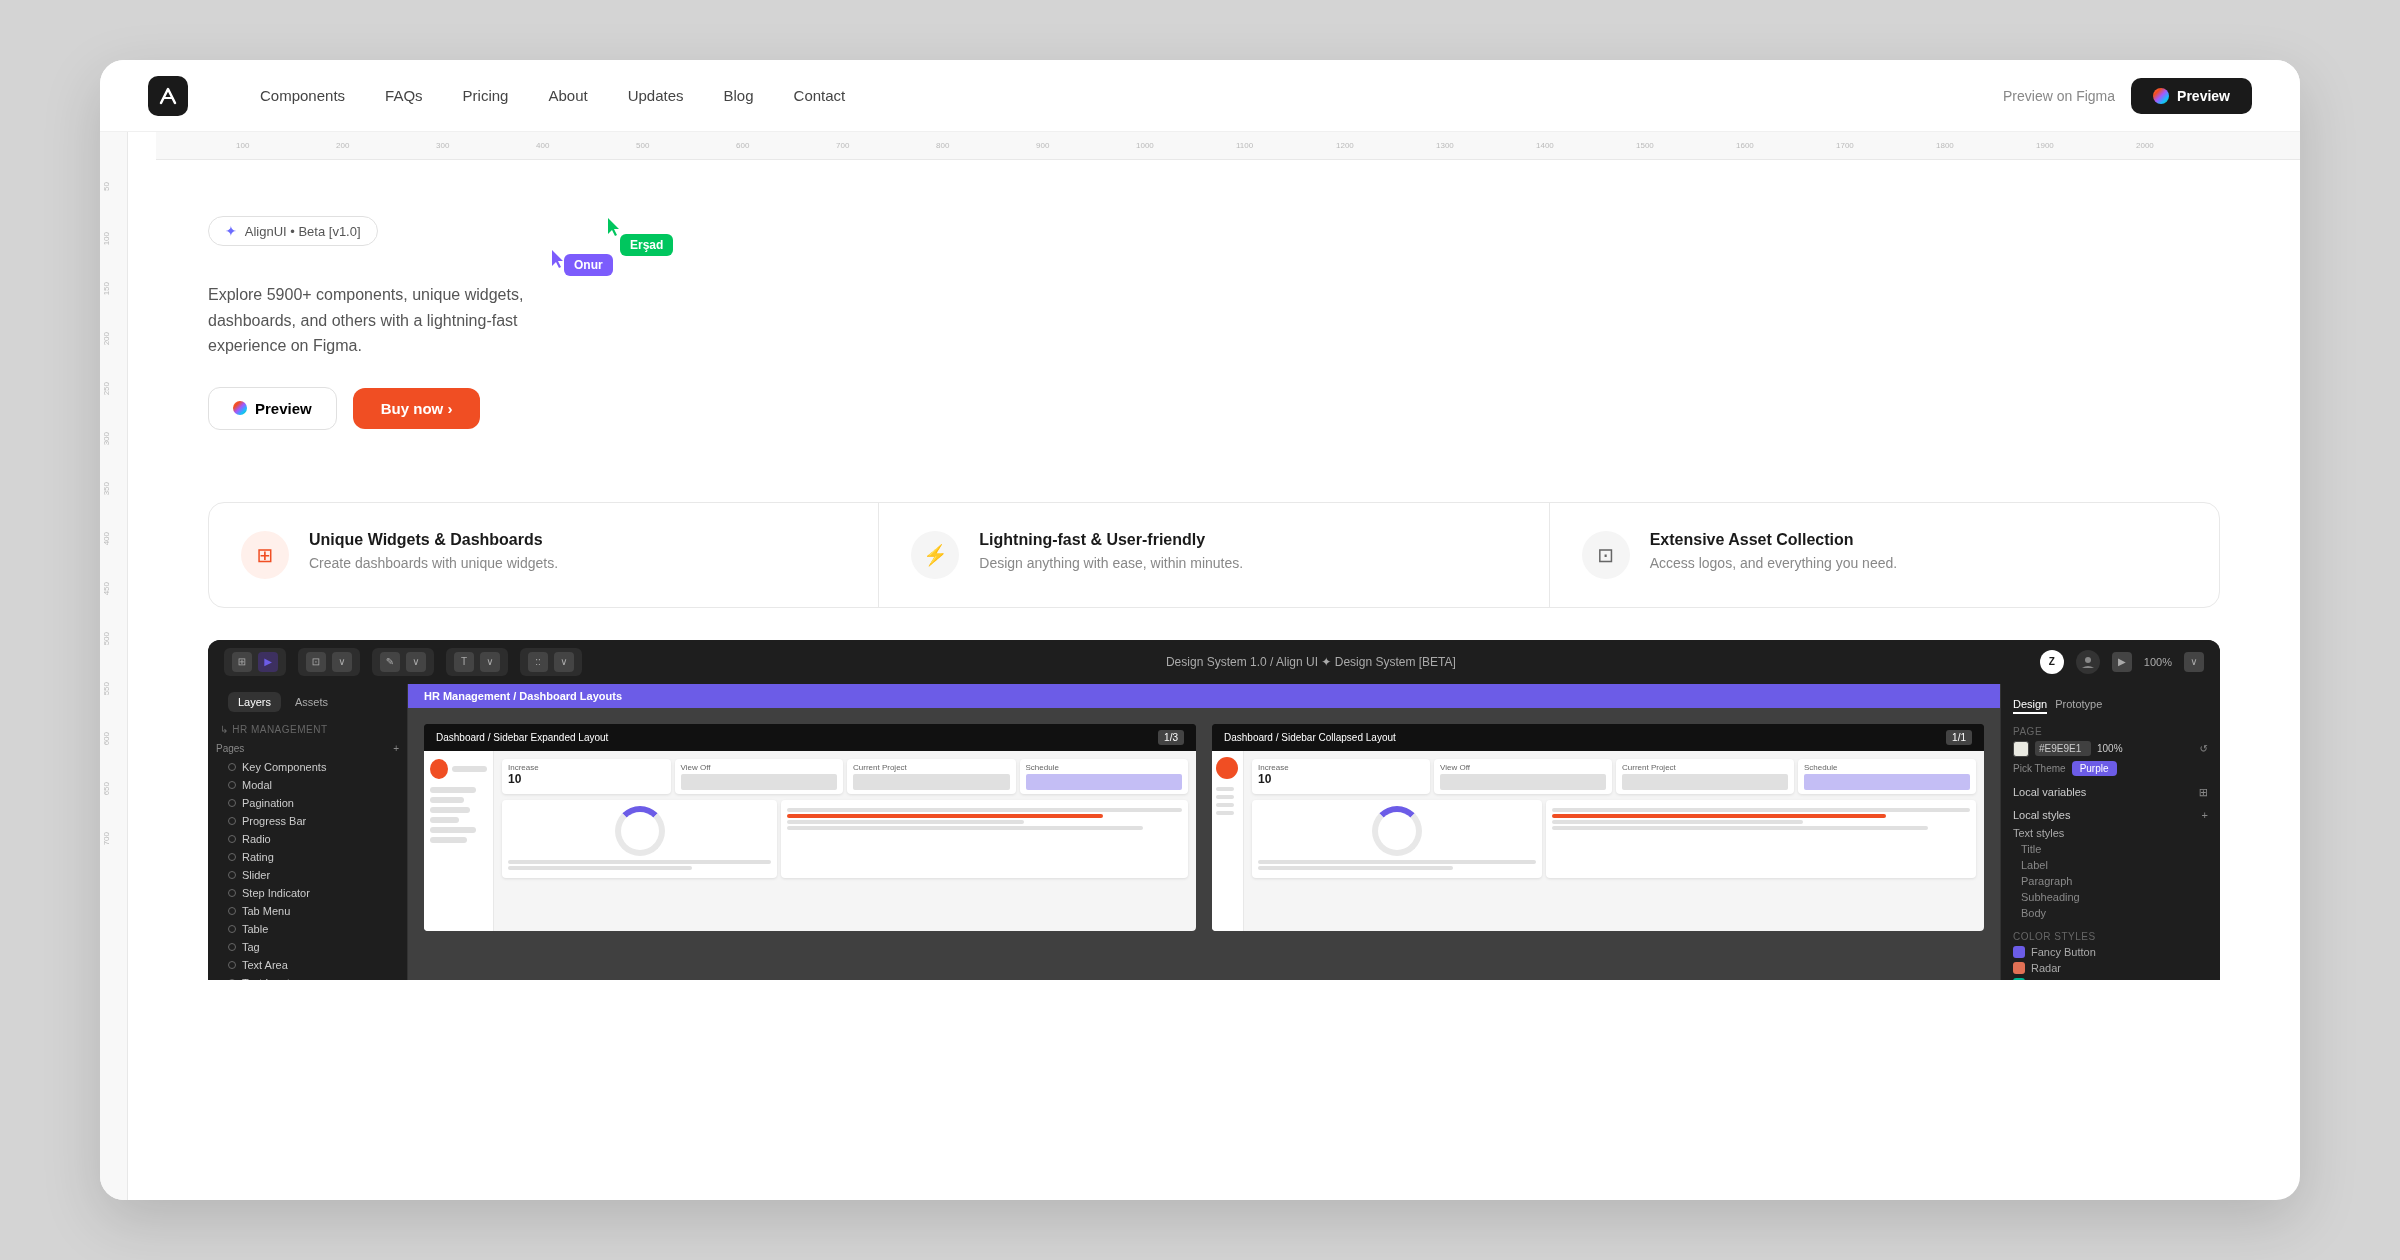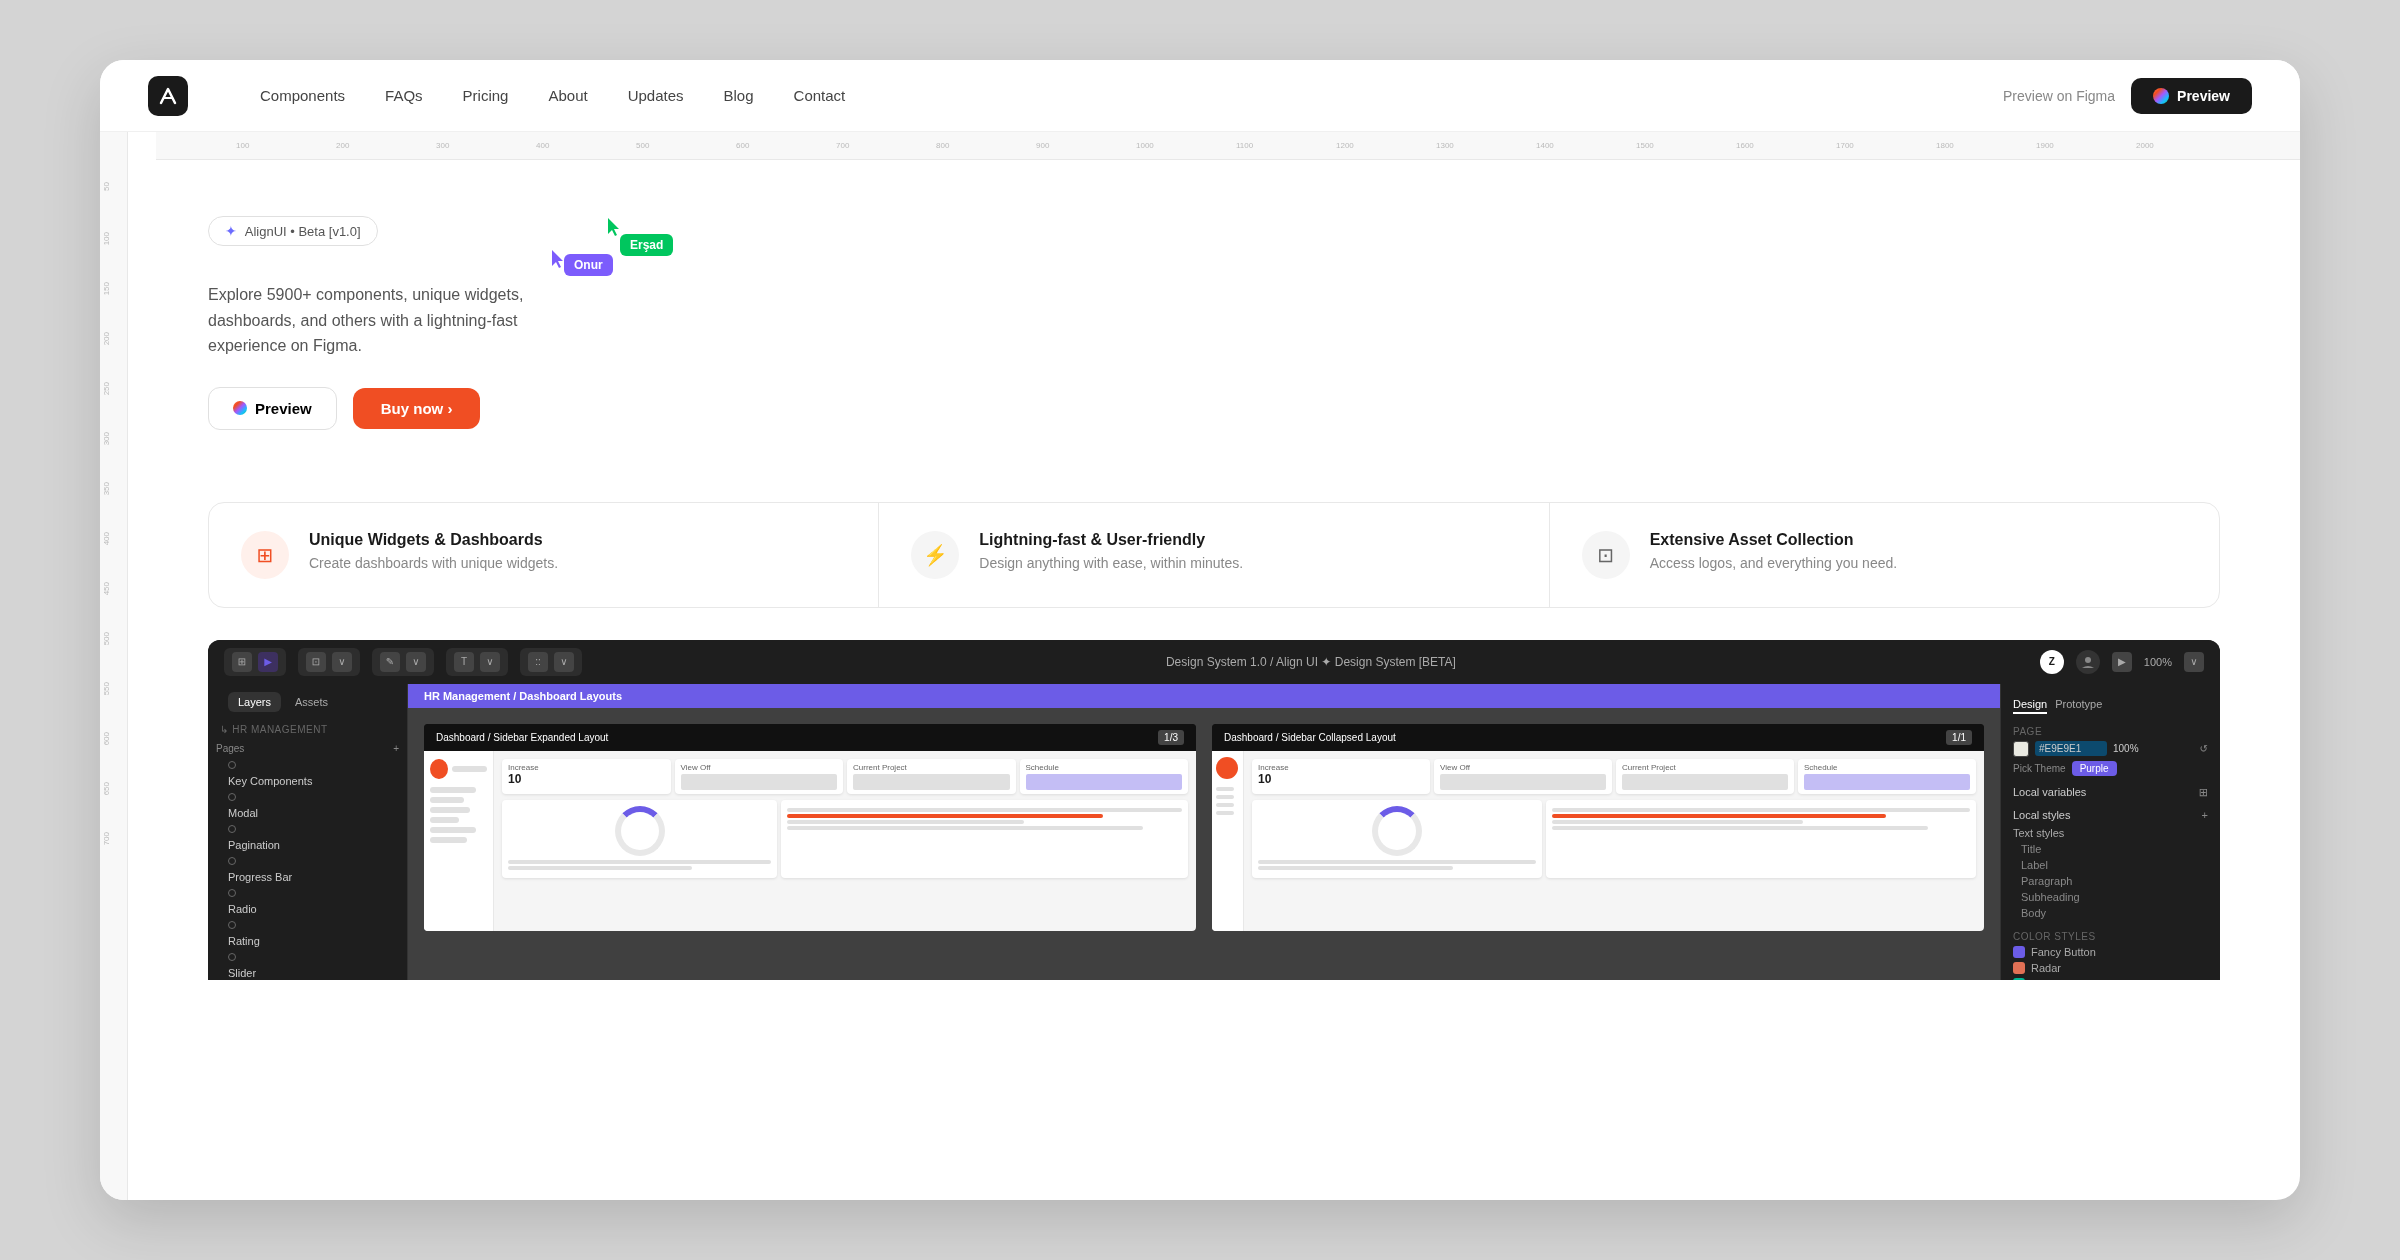--- a/index.html
+++ b/index.html
@@ -364,23 +364,23 @@
       font-size: 10px;
       color: #666;
       text-transform: uppercase;
       letter-spacing: 0.5px;
     }
     .sidebar-item {
       padding: 3px 12px 3px 20px;
       font-size: 11px;
       color: #ccc;
       display: flex;
+      align-items: center;
       gap: 6px;
       cursor: pointer;
-      flex-direction: column;
     }
     .si-dot {
       width: 8px;
       height: 8px;
       border: 1px solid #666;
       border-radius: 50%;
       flex-shrink: 0;
     }
     .figma-canvas {
       flex: 1;
@@ -870,21 +870,21 @@
 
             <div class="figma-right-panel">
               <div class="panel-tabs">
                 <div class="ptab active">Design</div>
                 <div class="ptab">Prototype</div>
               </div>
               <div class="panel-section">
                 <div class="panel-label">Page</div>
                 <div class="panel-row">
                   <div style="width:16px;height:16px;background:#E9E9E1;border-radius:3px;border:1px solid #444;"></div>
-                  <input class="panel-input" value="#E9E9E1" style="background: #0c4a6e; border: none; color: rgb(204, 204, 204); font-size: 10px; width: 72px; padding: 2px 4px; border-radius: 3px;">
+                  <input class="panel-input" value="#E9E9E1" style="background: #404040; border: none; color: rgb(204, 204, 204); font-size: 10px; width: 56px; padding: 2px 4px; border-radius: 3px;">
                   <span style="color:#ccc;font-size:10px;">100%</span>
                   <div style="color:#888;font-size:10px;cursor:pointer;margin-left:auto;">↺</div>
                 </div>
                 <div class="panel-row">
                   <span style="color:#888;font-size:10px;">Pick Theme</span>
                   <div class="panel-chip">Purple</div>
                 </div>
               </div>
               <div class="panel-section">
                 <div class="panel-row">

